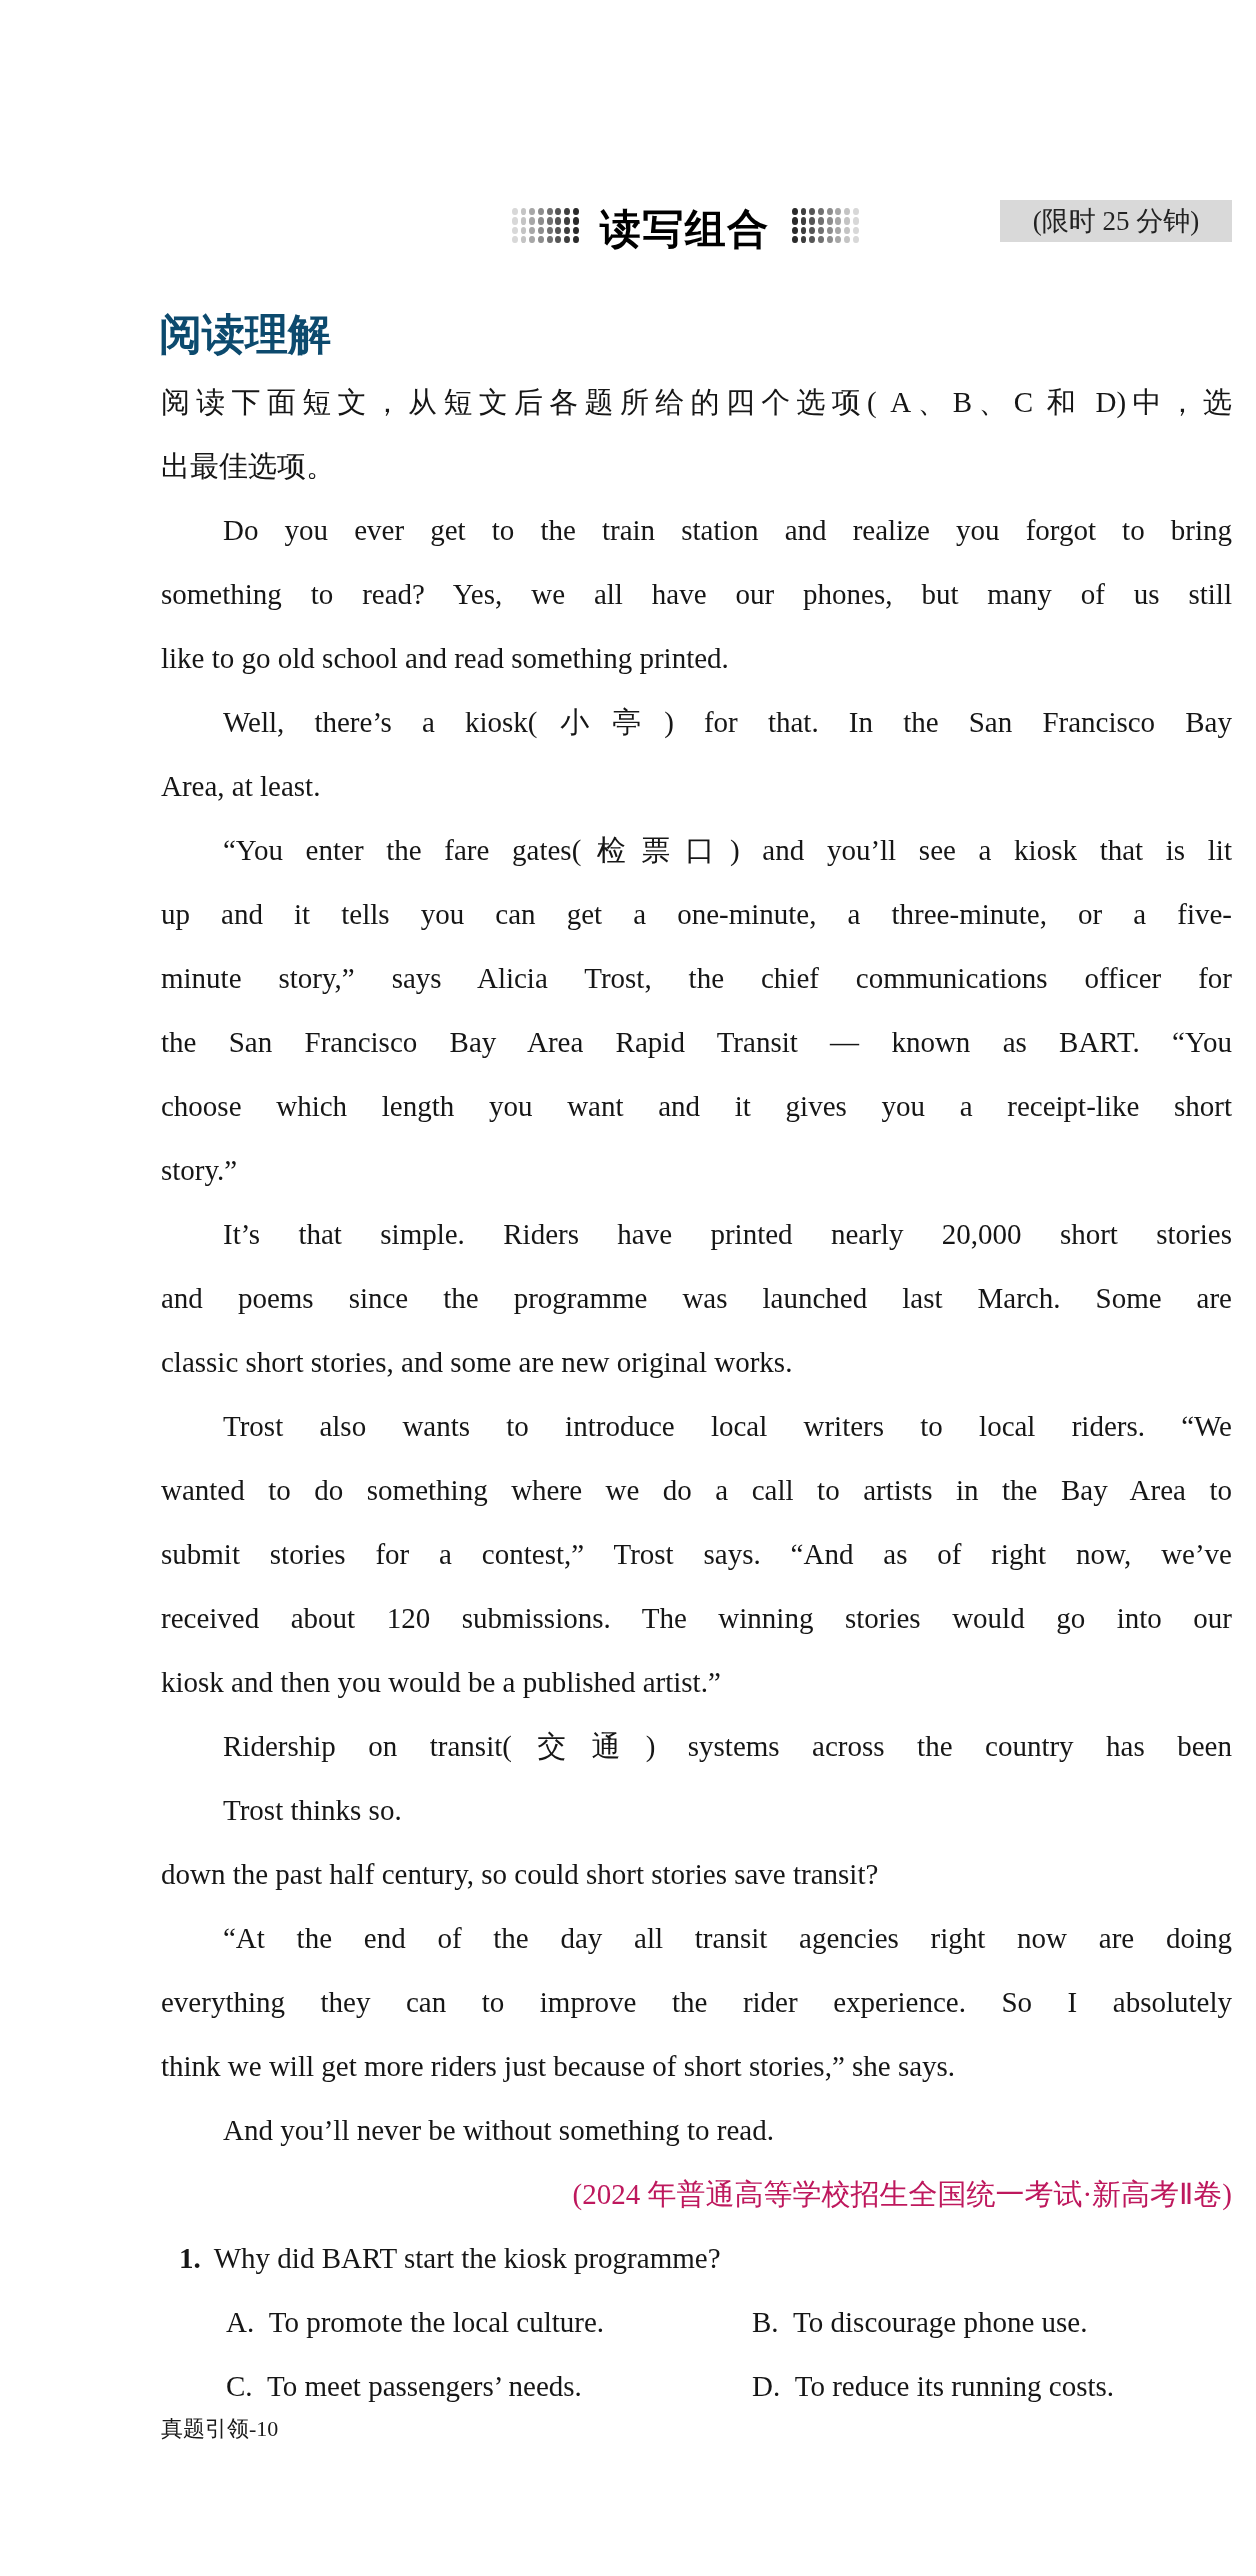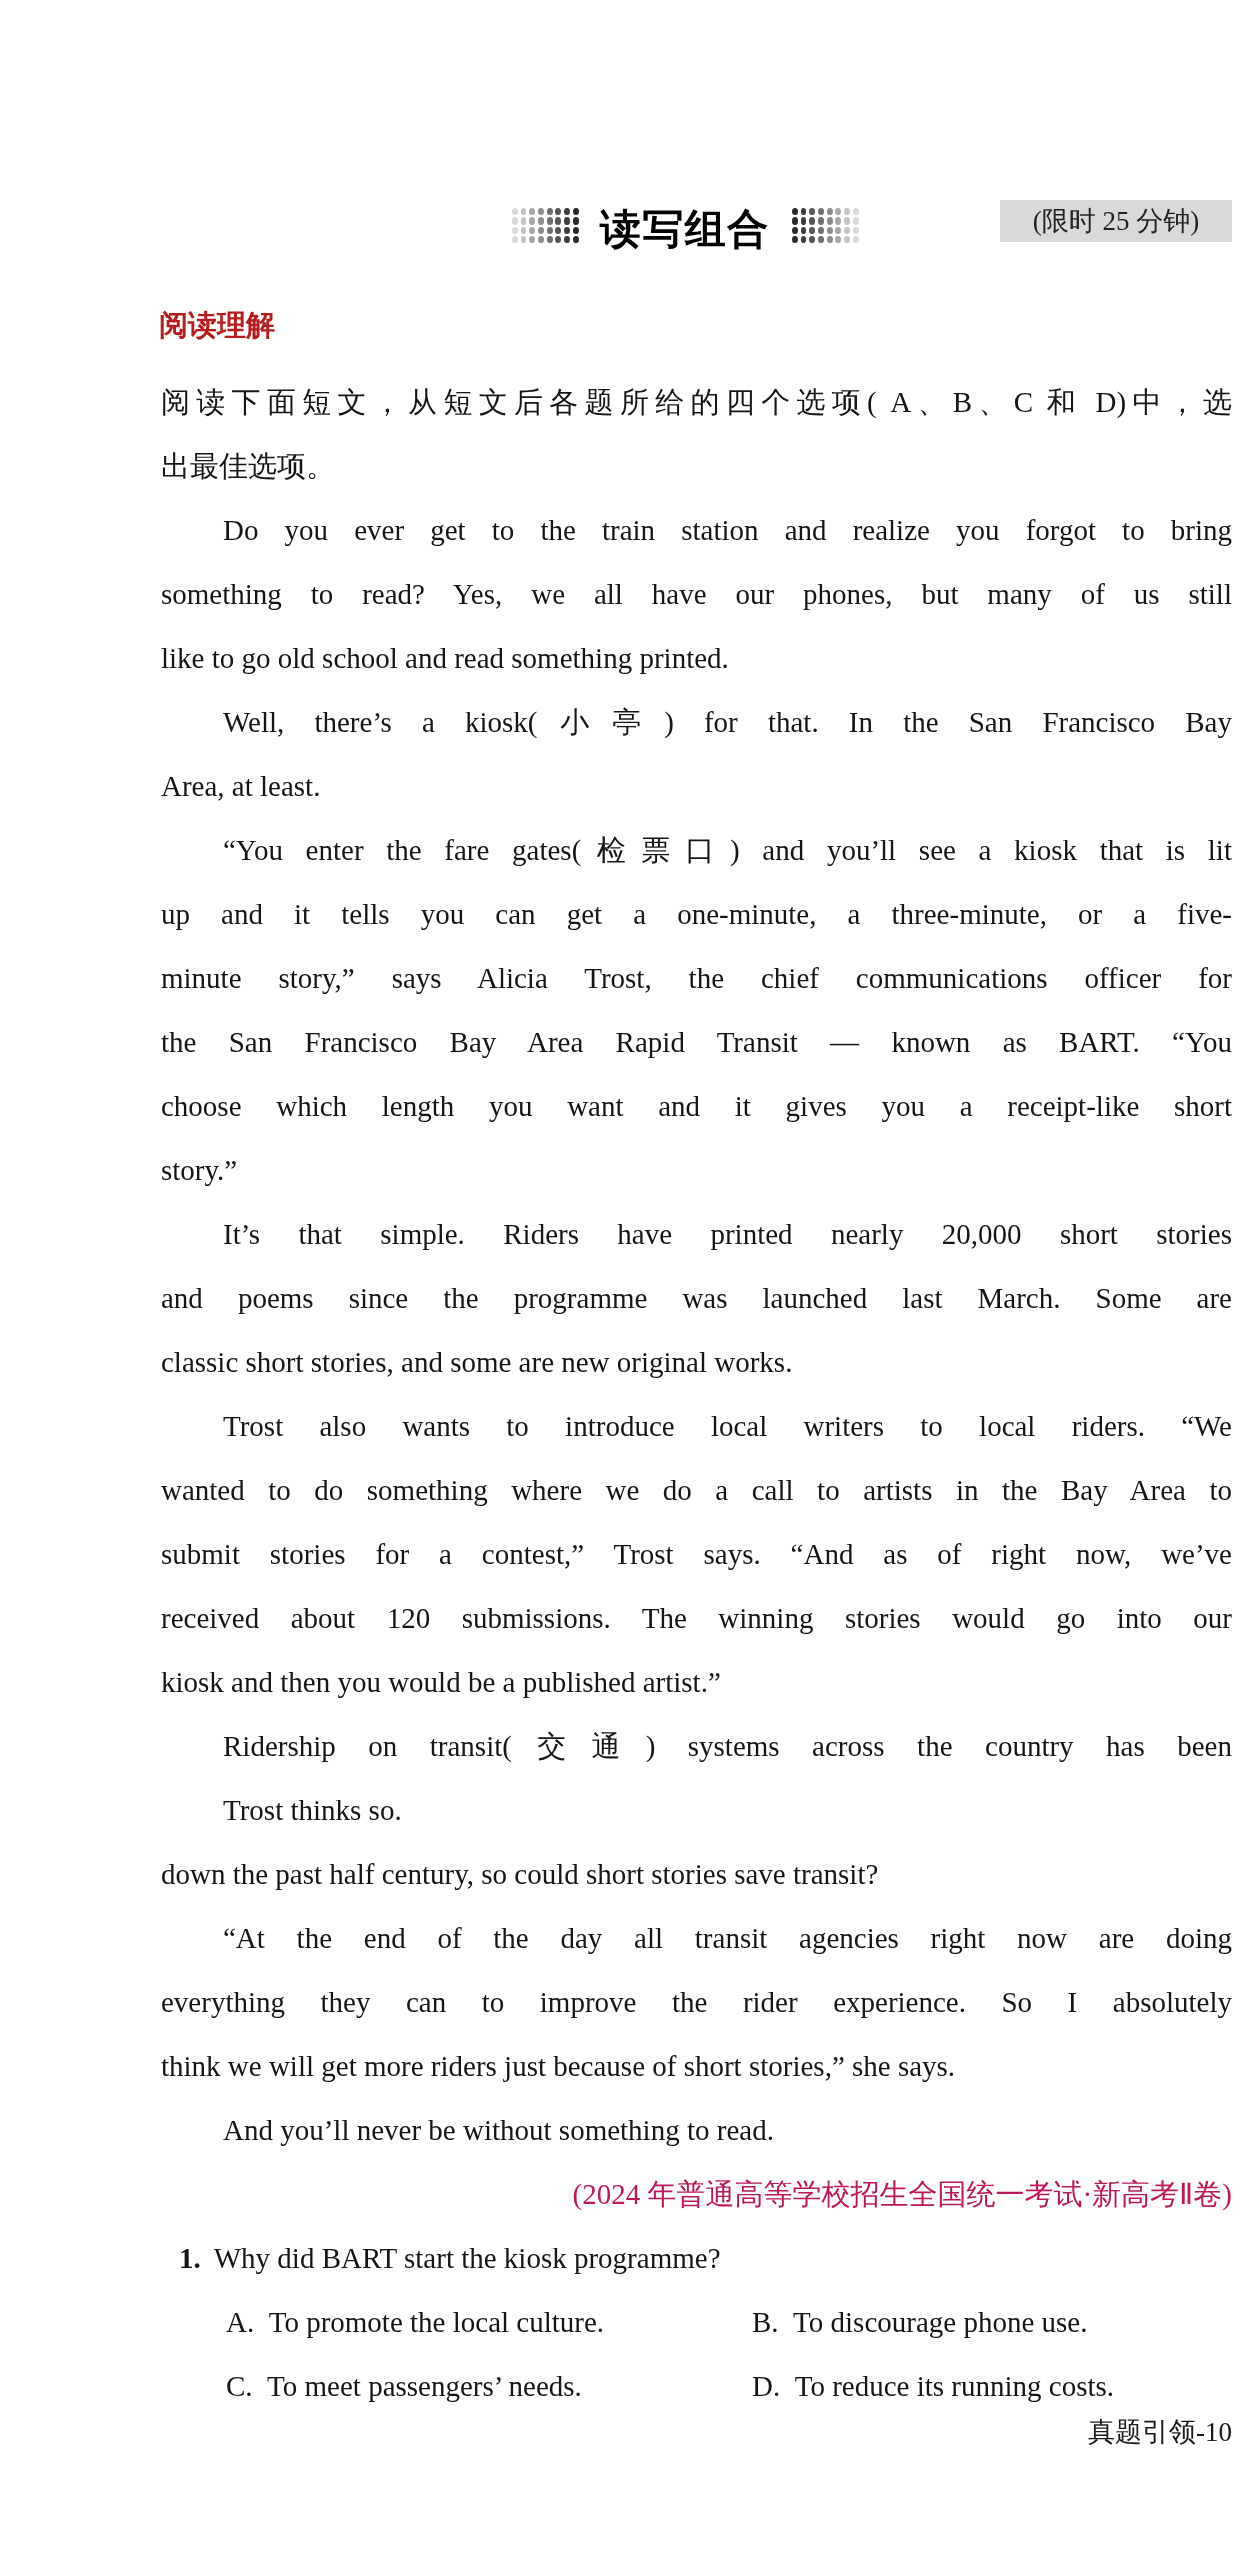--- a/index.html
+++ b/index.html
@@ -14,41 +14,41 @@
   #dots-right{left:792px;top:208px;}
   .page-title{position:absolute;left:600px;top:193px;
         font-family:"DejaVu Sans",sans-serif;font-weight:bold;font-size:41px;
         letter-spacing:1.4px;color:#000;white-space:nowrap;margin-top:9px;}
   .time-box{position:absolute;left:1000px;top:200px;width:232px;height:42px;
         background:#d9d9d9;text-align:center;line-height:42px;
         font-family:"Liberation Serif",serif;font-size:27px;color:#222;white-space:nowrap;}
 
   
   .section-heading{position:absolute;left:159px;top:306px;
-        font-family:"DejaVu Sans",sans-serif;font-weight:bold;font-size:29px;color:#b91c1c;}
+        font-family:"DejaVu Sans",sans-serif;font-weight:bold;font-size:43px;color:#0c4a6e;}
 
   
   .content{position:absolute;left:161px;top:370px;width:1071px;
         font-size:29px;line-height:64px;color:#161616;}
   .line{height:64px;overflow:hidden;text-align:justify;text-align-last:justify;}
   .line.last{text-align:left;text-align-last:left;}
   .line.indent{text-indent:62px;}
 
   .source{height:64px;text-align:right;font-size:29px;color:#be185d;}
 
   .question{height:64px;padding-left:18px;white-space:nowrap;}
   .qnum{font-weight:bold;margin-right:13px;}
 
   .options{display:grid;grid-template-columns:526px 1fr;padding-left:65px;}
   .option{height:64px;white-space:nowrap;}
   .opt-label{margin-right:14.5px;}
 
   
-  .footer{position:absolute;left:161px;top:2414px;width:1071px;text-align:right;
-        font-size:27px;color:#1a1a1a;}
+  .footer{position:absolute;left:161px;top:2414px;width:1071px;text-align:left;
+        font-size:22px;color:#1a1a1a;}
 </style>
 </head>
 <body>
 
 <div class="page">
 
   <div class="hdr-dots" id="dots-left">
       <div class="dotrow">
         <span class="dot" style="background: rgb(216, 216, 216);"></span>
         <span class="dot" style="background: rgb(196, 196, 196);"></span>

